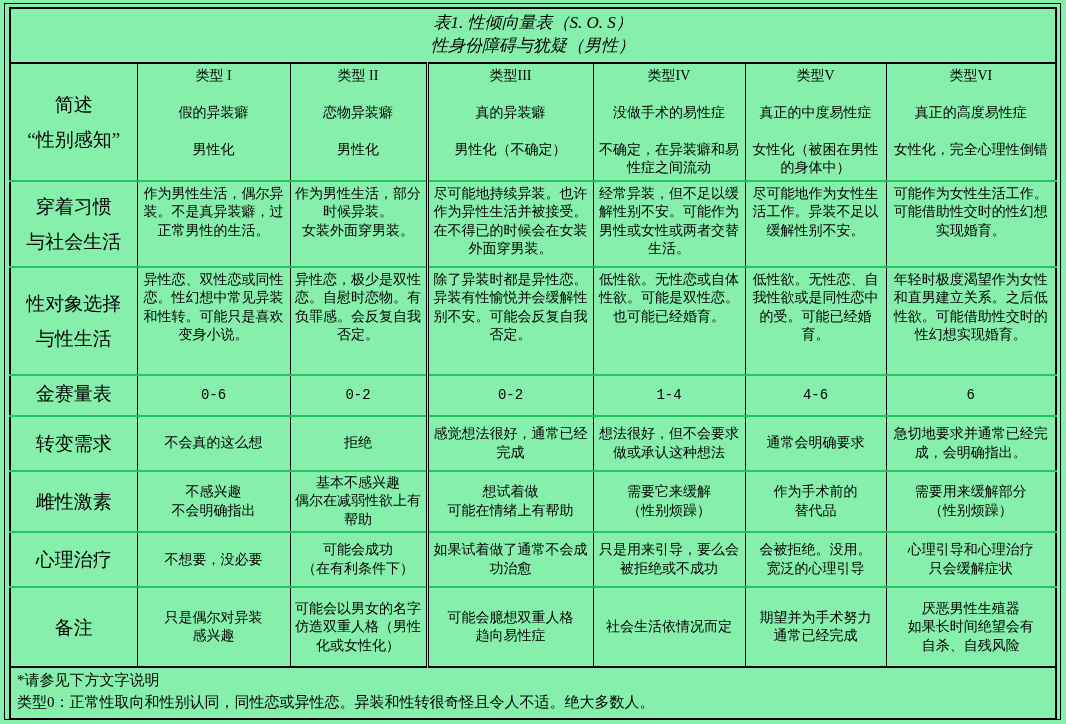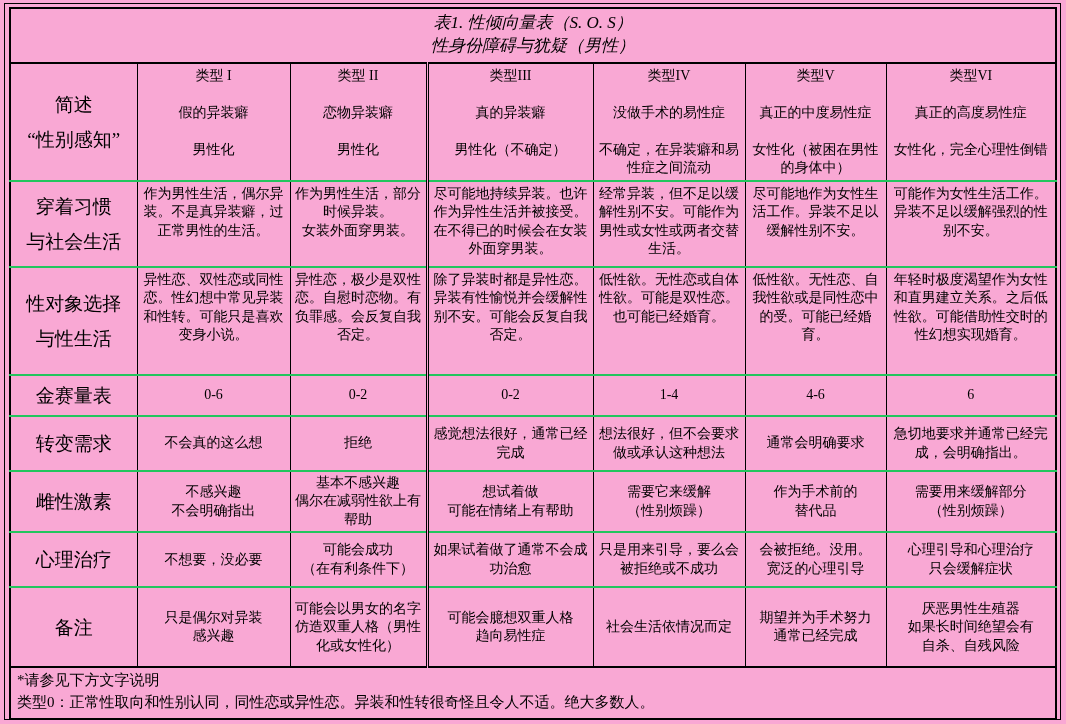--- a/index.html
+++ b/index.html
@@ -1,21 +1,21 @@
 <!DOCTYPE html>
 <html><head>
 <meta charset="utf-8">
 <style>
   html,body { margin:0; padding:0; }
   body {
     width:1066px; height:724px; background:#ffffff; color:#000;
     font-family:"Liberation Serif","DejaVu Serif",serif;
     position:relative; overflow:hidden;
   }
-  .page { position:absolute; inset:0; background:#f9a8d4; }
+  .page { position:absolute; inset:0; background:#86efac; }
   
   .outer-frame {
     position:absolute; left:4px; top:3px; right:5px; bottom:4px;
     border:1px solid #000;
   }
   .sos-table {
     position:absolute; left:9px; top:7px;
     border-collapse:collapse; table-layout:fixed; width:1048px;
     border:2px solid #000;
     font-size:14px; line-height:1.32;
@@ -34,21 +34,21 @@
     font-size:17px;
     line-height:1.35;
     padding:3px 0 4px 0;
   }
   .group-row { height:30px; }
   .group-row td { font-size:15px; }
   .thick-top td { border-top:2px solid #22c55e; }
   .row-label { font-size:19px; line-height:1.85; }
   .cell.vt { vertical-align:top; padding-top:3px; }
   .cell.dbl { border-left:3px double #000; }
-  .kinsey { font-size:14px; }
+  .kinsey { font-size:14px;font-family:Liberation Mono, monospace; }
   .footer-row td {
     border-top:2px solid #000;
     text-align:left;
     font-size:15px;
     line-height:1.45;
     padding:2px 6px 4px 6px;
     vertical-align:top;
   }
 </style>
 </head>
@@ -112,21 +112,21 @@
         </tr>
         <tr class="thick-top" style="height: 86px;">
           <td class="row-label">穿着习惯
 与社会生活</td>
           <td class="cell vt">作为男性生活，偶尔异装。不是真异装癖，过正常男性的生活。</td>
           <td class="cell vt">作为男性生活，部分时候异装。
 女装外面穿男装。</td>
           <td class="cell dbl vt">尽可能地持续异装。也许作为异性生活并被接受。在不得已的时候会在女装外面穿男装。</td>
           <td class="cell vt">经常异装，但不足以缓解性别不安。可能作为男性或女性或两者交替生活。</td>
           <td class="cell vt">尽可能地作为女性生活工作。异装不足以缓解性别不安。</td>
-          <td class="cell vt">可能作为女性生活工作。异装不足以缓解强烈的性别不安。</td>
+          <td class="cell vt">可能作为女性生活工作。可能借助性交时的性幻想实现婚育。</td>
         </tr>
         <tr class="thick-top" style="height: 108px;">
           <td class="row-label">性对象选择
 与性生活</td>
           <td class="cell vt">异性恋、双性恋或同性恋。性幻想中常见异装和性转。可能只是喜欢变身小说。</td>
           <td class="cell vt">异性恋，极少是双性恋。自慰时恋物。有负罪感。会反复自我否定。</td>
           <td class="cell dbl vt">除了异装时都是异性恋。异装有性愉悦并会缓解性别不安。可能会反复自我否定。</td>
           <td class="cell vt">低性欲。无性恋或自体性欲。可能是双性恋。也可能已经婚育。</td>
           <td class="cell vt">低性欲。无性恋、自我性欲或是同性恋中的受。可能已经婚育。</td>
           <td class="cell vt">年轻时极度渴望作为女性和直男建立关系。之后低性欲。可能借助性交时的性幻想实现婚育。</td>

